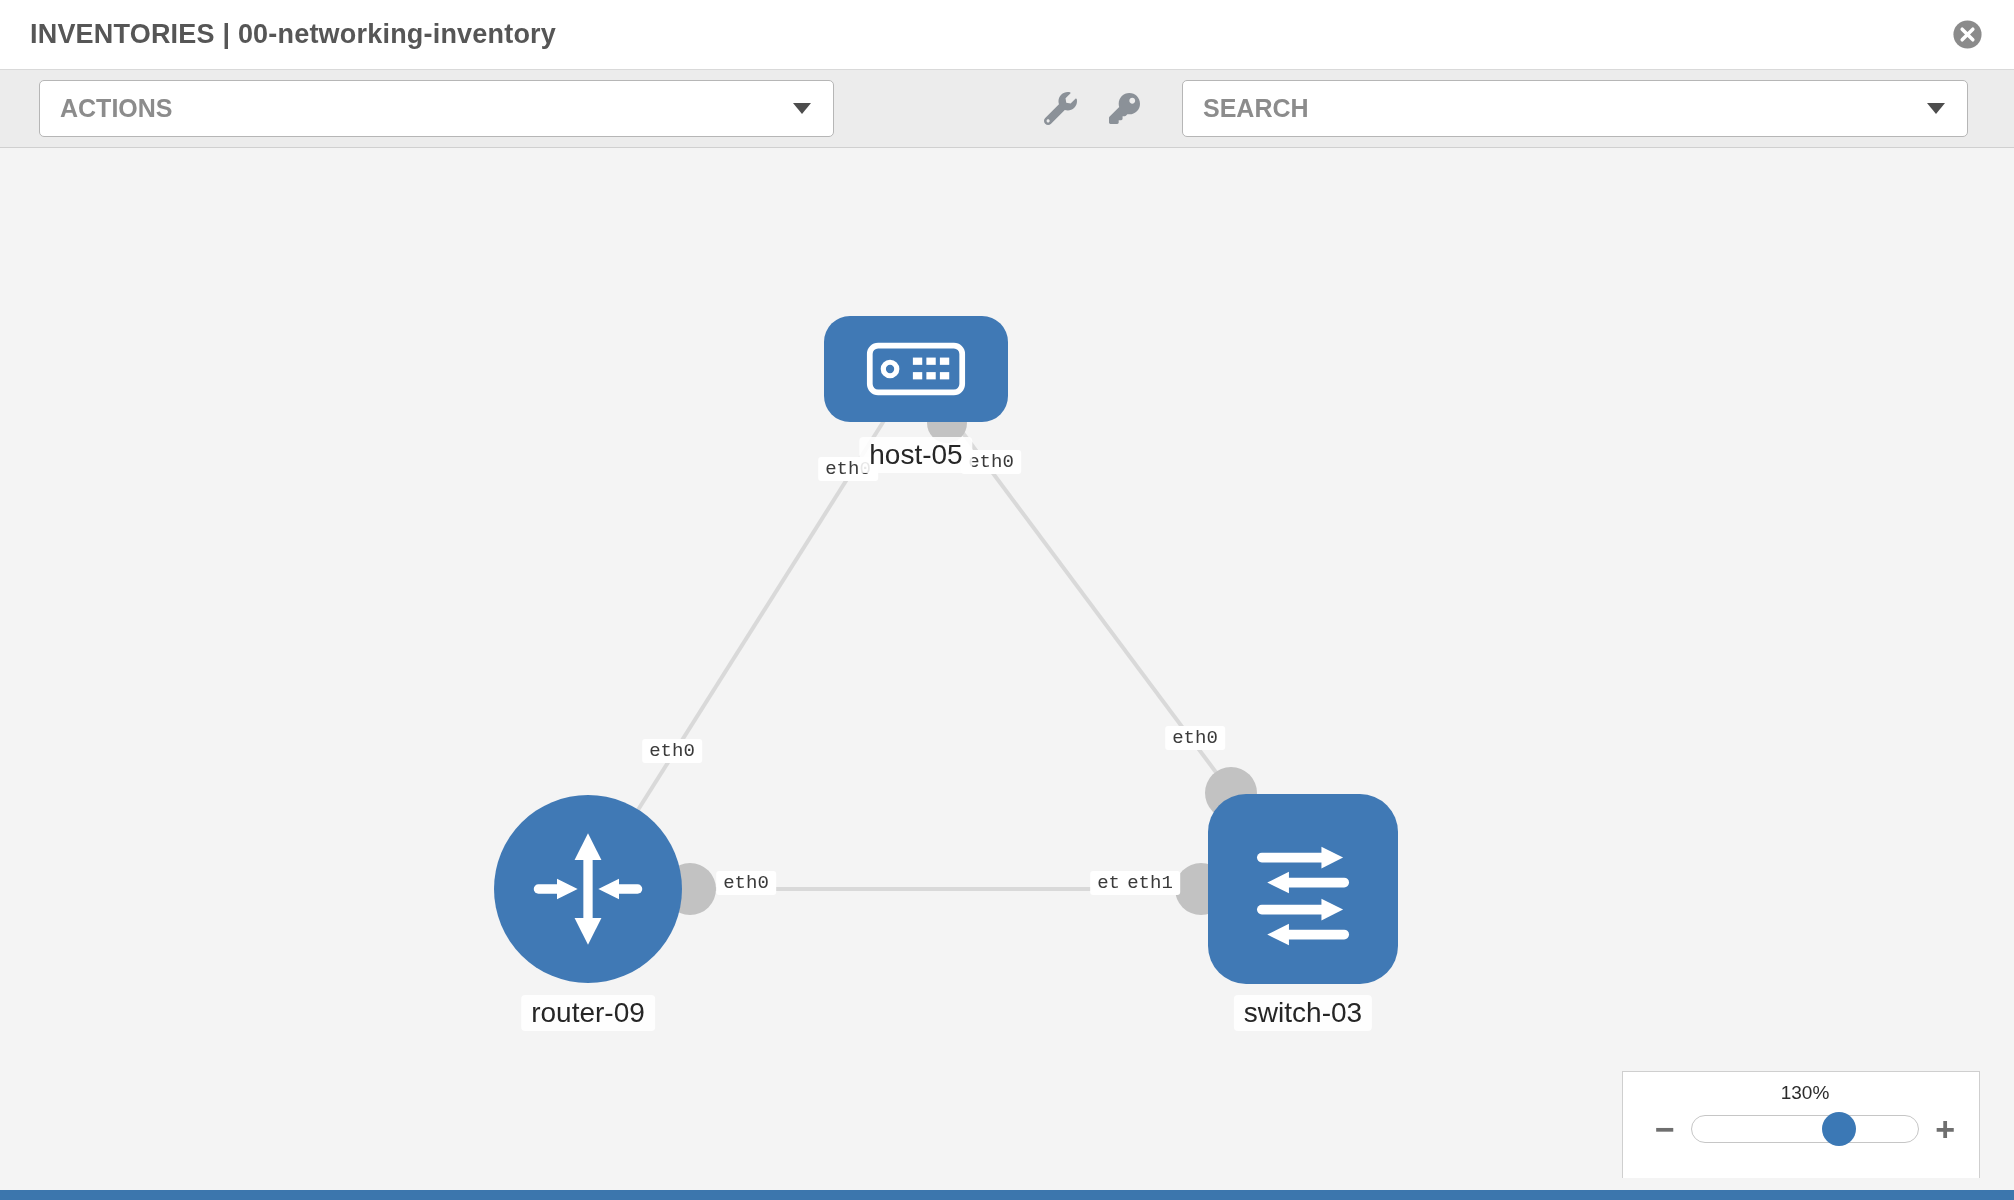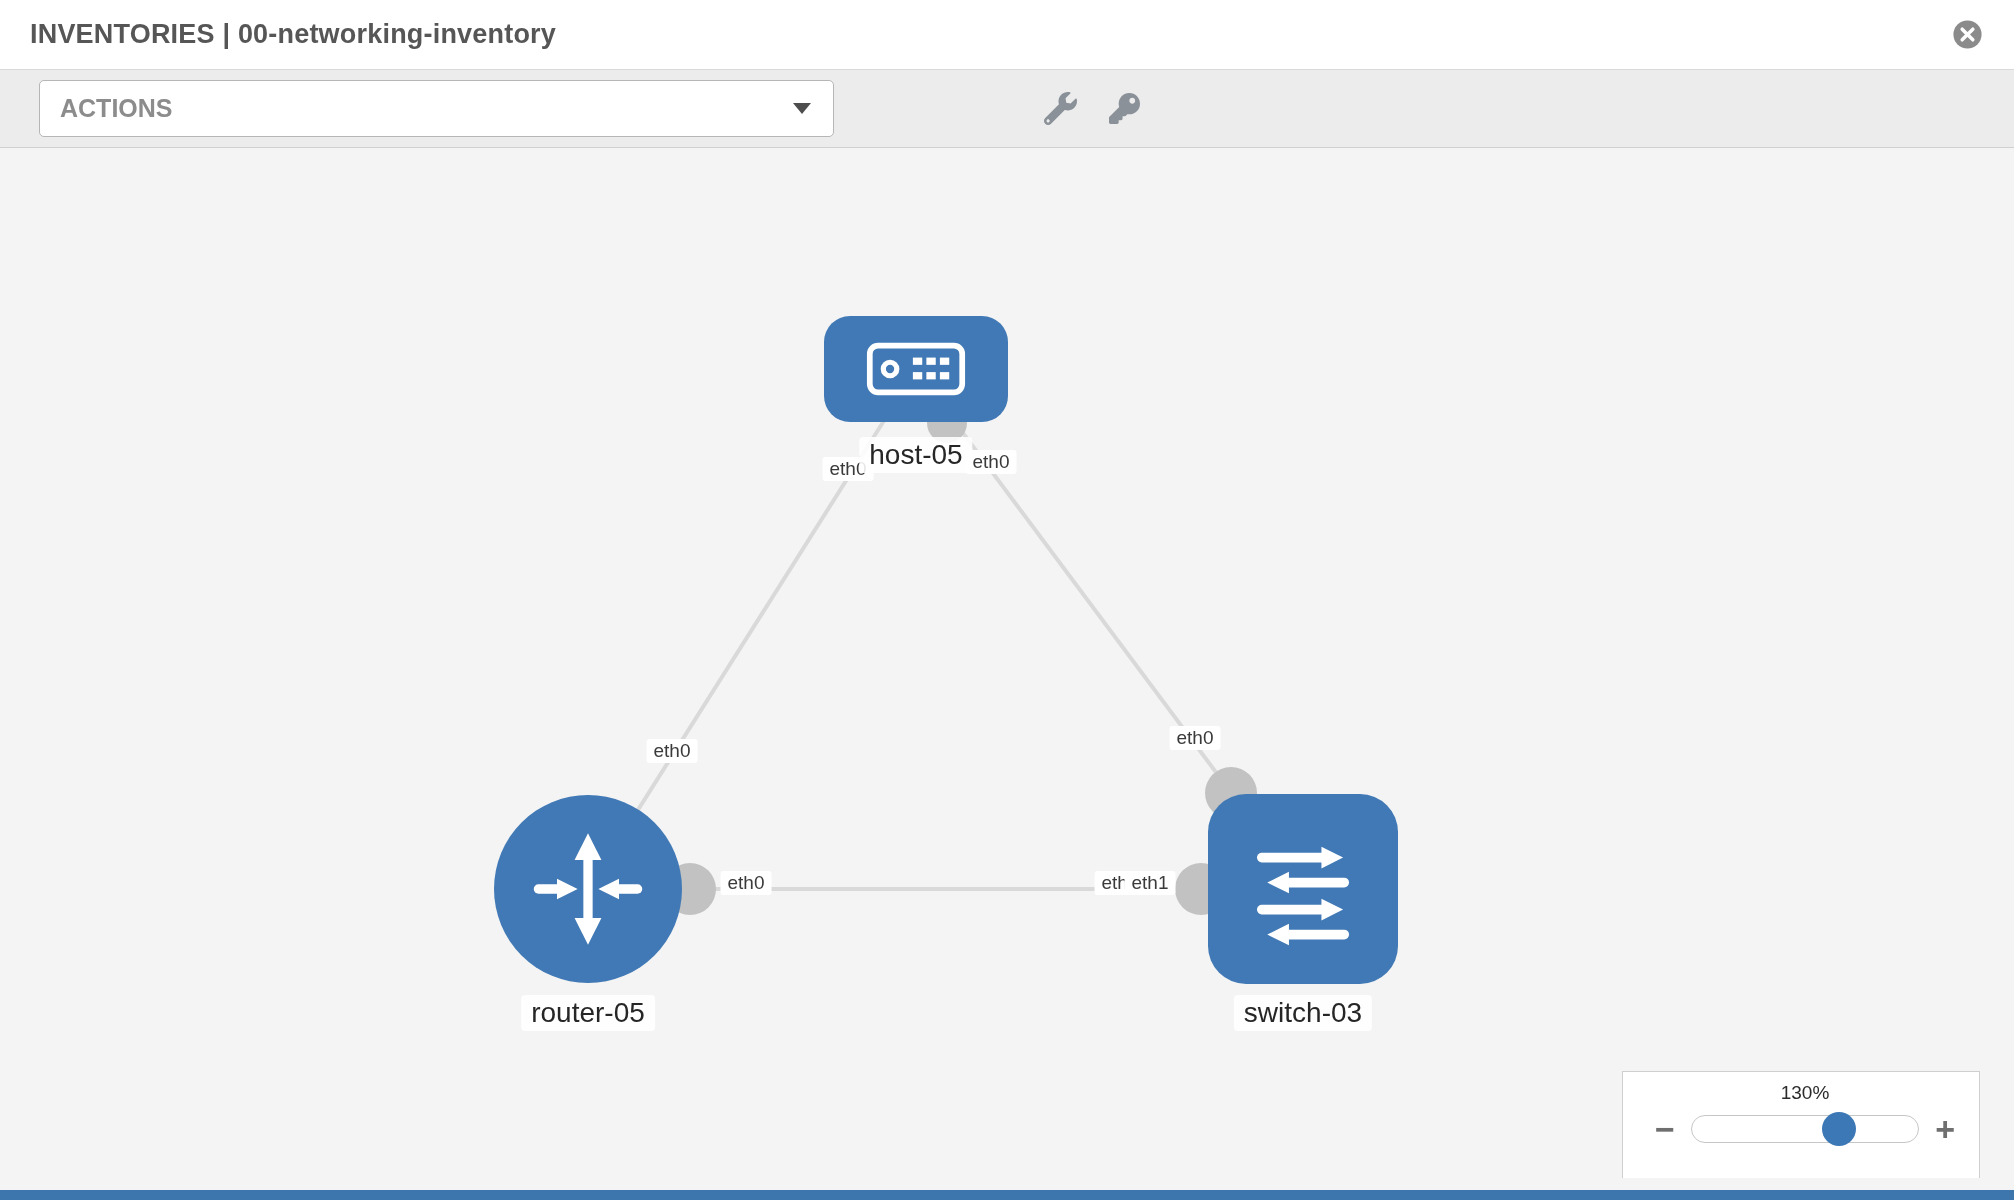--- a/index.html
+++ b/index.html
@@ -46,21 +46,21 @@
   .node.switch{left:1208px;top:646px;width:190px;height:190px;border-radius:38px;}
 
   .node-label{
     position:absolute;transform:translate(-50%,-50%);
     background:rgba(255,255,255,.88);color:#262626;font-size:28px;
     padding:2px 10px;border-radius:4px;white-space:nowrap;
   }
   .if-label{
     position:absolute;transform:translate(-50%,-50%);
     background:#fff;color:#3a3a3a;font-size:19px;
-    padding:1px 7px;border-radius:3px;white-space:nowrap;
+    padding:1px 7px;border-radius:3px;white-space:nowrap;font-family:Liberation Mono, monospace;
   }
 
   
   .zoom-panel{
     position:absolute;right:34px;bottom:12px;width:358px;height:107px;
     background:#fff;border:1px solid #cfcfcf;border-bottom:none;box-sizing:border-box;padding-left:8px;
   }
   .zoom-level{text-align:center;font-size:19px;color:#2b2b2b;margin-top:10px;}
   .zoom-row{display:flex;align-items:center;padding:8px 24px 0 24px;}
   .zoom-minus,.zoom-plus{font-size:34px;font-weight:bold;color:#6f6f6f;background:none;border:none;padding:0;line-height:1;cursor:pointer;}
@@ -101,20 +101,24 @@
     </button>
 
     <button class="tool-icon-btn key">
       <span style="display:flex;">
         <svg viewBox="0 0 512 512" width="31" height="31" fill="#8b9198">
           <path d="M512 176.001C512 273.203 433.202 352 336 352c-11.22 0-22.19-1.062-32.827-3.069l-24.012 27.014A23.999 23.999 0 0 1 261.223 384H224v40c0 13.255-10.745 24-24 24h-40v40c0 13.255-10.745 24-24 24H24c-13.255 0-24-10.745-24-24v-78.059c0-6.365 2.529-12.47 7.029-16.971l161.802-161.802C163.108 213.814 160 195.271 160 176 160 78.798 238.797.001 335.999 0 433.488-.001 512 78.511 512 176.001zM336 128c0 26.51 21.49 48 48 48s48-21.49 48-48-21.49-48-48-48-48 21.49-48 48z"></path>
         </svg>
       </span>
     </button>
 
+    <div class="dropdown dd-search">
+      <span class="dd-label">SEARCH</span>
+      <span class="caret"></span>
+    </div>
   </div>
 
   <div class="canvas">
 
     <svg class="links-svg" viewBox="0 0 2014 1042">
       <line x1="916" y1="222" x2="588" y2="741"></line>
       <line x1="916" y1="222" x2="1303" y2="741"></line>
       <line x1="588" y1="741" x2="1303" y2="741"></line>
       <circle cx="947" cy="275" r="20"></circle>
       <circle cx="690" cy="741" r="26"></circle>
@@ -176,21 +180,21 @@
 
     <span class="if-label" style="left:848px;top:321px;">eth0</span>
     <span class="if-label" style="left:991px;top:314px;">eth0</span>
     <span class="if-label" style="left:672px;top:603px;">eth0</span>
     <span class="if-label" style="left:1195px;top:590px;">eth0</span>
     <span class="if-label" style="left:746px;top:735px;">eth0</span>
     <span class="if-label" style="left:1120px;top:735px;">eth1</span>
     <span class="if-label" style="left:1150px;top:735px;">eth1</span>
 
     <span class="node-label" style="left:916px;top:307px;">host-05</span>
-    <span class="node-label" style="left:588px;top:865px;">router-05</span>
+    <span class="node-label" style="left:588px;top:865px;">router-09</span>
     <span class="node-label" style="left:1303px;top:865px;">switch-03</span>
 
     <div class="zoom-panel">
       <div class="zoom-level">130%</div>
       <div class="zoom-row">
         <button class="zoom-minus">−</button>
         <div class="zoom-track">
           <div class="zoom-handle"></div>
         </div>
         <button class="zoom-plus">+</button>

